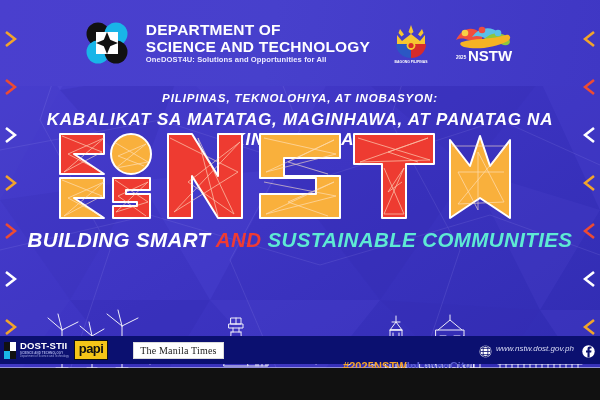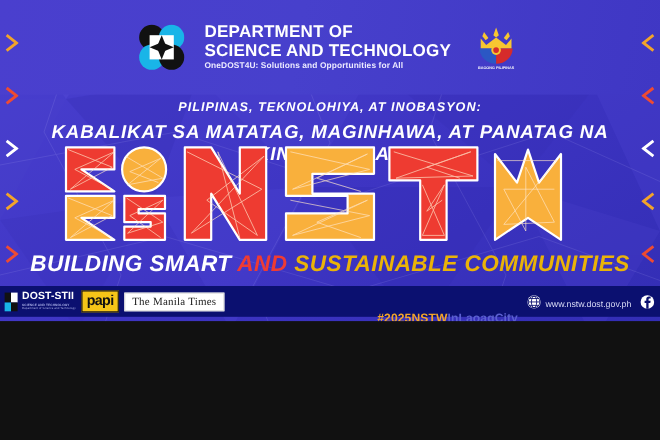--- a/index.html
+++ b/index.html
@@ -1,19 +1,19 @@
 <!DOCTYPE html>
 <html><head>
 <meta charset="utf-8">
 <style>
   html,body{margin:0;padding:0;background:#111;}
   body{font-family:"Liberation Sans",sans-serif;}
 
   .poster{
-    position:relative;width:600px;height:292px;overflow:hidden;
+    position:relative;width:600px;height:368px;overflow:hidden;
     background:#3d34c2;
   }
 
   
   .bg-facets{position:absolute;inset:0;}
   .bg-facets svg{display:block;width:600px;height:400px;}
 
   
   .header-band{
     position:absolute;left:0;top:0;width:600px;height:86px;
@@ -54,21 +54,21 @@
   .wordmark svg{display:block;}
 
   
   .slogan{
     position:absolute;left:0;top:228px;width:600px;text-align:center;
     font-size:20.5px;font-weight:bold;font-style:italic;letter-spacing:.4px;
     white-space:nowrap;
   }
   .sl-w{color:#ffffff;}
   .sl-r{color:#ef3b33;}
-  .sl-o{color:#eab308;}
+  .sl-o{color:#5eead4;}
 
   
   .datebar{
     position:absolute;left:78px;top:262px;width:444px;height:33px;
     border:1.6px solid #c9c6f2;border-radius:3px;
     display:flex;align-items:center;justify-content:center;
     background:rgba(255,255,255,0.035);
   }
   .datebar span{
     color:#ffffff;font-size:16.5px;font-weight:bold;letter-spacing:.1px;
@@ -95,25 +95,26 @@
   .stii-t2{display:block;color:#aab0e8;font-size:2.9px;font-weight:bold;margin-top:1.5px;letter-spacing:.1px;}
   .stii-t3{display:block;color:#aab0e8;font-size:2.6px;margin-top:1px;letter-spacing:.1px;}
   .papi{
     background:#f5c518;color:#111;font-weight:bold;font-size:13px;
     padding:1px 4px 4px;border:1.4px solid #111;letter-spacing:-.6px;line-height:1;
   }
   .mtimes{
     background:#ffffff;color:#1a1a1a;font-family:"Liberation Serif",serif;
     font-size:10px;padding:2px 6px;letter-spacing:.2px;white-space:nowrap;
     border:1px solid #dcdcdc;
+    margin-left:20px;
   }
   .hashtag{font-size:11px;font-weight:bold;letter-spacing:.1px;white-space:nowrap;margin-top:32px;}
   .ht-a{color:#f2a42a;}
   .ht-b{color:#5b5fd0;}
-  .weblink{display:flex;align-items:flex-end;gap:4px;}
+  .weblink{display:flex;align-items:flex-start;gap:4px;font-style:italic;}
   .weblink .url{color:#d8dbf5;font-size:8px;white-space:nowrap;}
   .globe-icon,.fb-icon{width:13px;height:13px;flex:0 0 auto;display:block;}
 
   
   .chev{position:absolute;width:13px;height:18px;}
   .chev svg{display:block;}
 </style>
 </head>
 <body>
 
@@ -190,20 +191,35 @@
           <path d="M9,14 L14,20 L23,13 L32,20 L37,14 L37,23 L9,23 Z" fill="#f7c631"></path>
           <path d="M8,23 A15,14 0 0 0 23,37 L23,23 Z" fill="#2b57c4"></path>
           <path d="M38,23 A15,14 0 0 1 23,37 L23,23 Z" fill="#d62b2b"></path>
           <circle cx="23" cy="24.5" r="4.4" fill="#f7c631"></circle>
           <circle cx="23" cy="24.5" r="2.6" fill="#d62b2b"></circle>
         </g>
         <text x="23" y="42" text-anchor="middle" font-family="Liberation Sans, sans-serif" font-size="3.4" font-weight="bold" fill="#ffffff">BAGONG PILIPINAS</text>
       </svg>
     </span>
 
+    <span class="nstw-logo">
+      <svg viewBox="0 0 62 42" width="62" height="42" xmlns="http://www.w3.org/2000/svg">
+        <g>
+          <path d="M4,18 C10,6 20,4 27,10 C33,15 30,21 24,20 C16,19 12,14 4,18 Z" fill="#f04e3e"></path>
+          <path d="M20,15 C28,4 40,4 47,11 C52,16 47,21 41,19 C33,17 28,12 20,15 Z" fill="#5bc0e8"></path>
+          <path d="M30,19 C40,8 52,10 57,17 C60,22 55,25 49,22 C43,19 38,17 30,19 Z" fill="#8dc63f"></path>
+          <path d="M10,20 C22,16 38,18 54,13 C58,12 60,16 56,19 C42,26 24,28 12,25 C8,24 7,21 10,20 Z" fill="#f5b324"></path>
+          <circle cx="13" cy="11" r="3.3" fill="#f7d046"></circle>
+          <circle cx="30" cy="8" r="3.3" fill="#f04e3e"></circle>
+          <circle cx="46" cy="11" r="3.3" fill="#5bc0e8"></circle>
+        </g>
+        <text x="4" y="37" font-family="Liberation Sans, sans-serif" font-size="4.6" font-weight="bold" fill="#ffffff">2025</text>
+        <text x="16" y="39" font-family="Liberation Sans, sans-serif" font-size="15" font-weight="bold" fill="#ffffff">NSTW</text>
+      </svg>
+    </span>
   </div>
 
   <div class="theme">
     <span class="theme-l1">PILIPINAS, TEKNOLOHIYA, AT INOBASYON:</span>
     <span class="theme-l2">KABALIKAT SA MATATAG, MAGINHAWA, AT PANATAG NA KINABUKASAN</span>
   </div>
 
   <div class="wordmark">
     <svg viewBox="0 0 484 88" width="484" height="88" xmlns="http://www.w3.org/2000/svg">
       <g stroke="#ffffff" stroke-width="2" stroke-linejoin="round">

